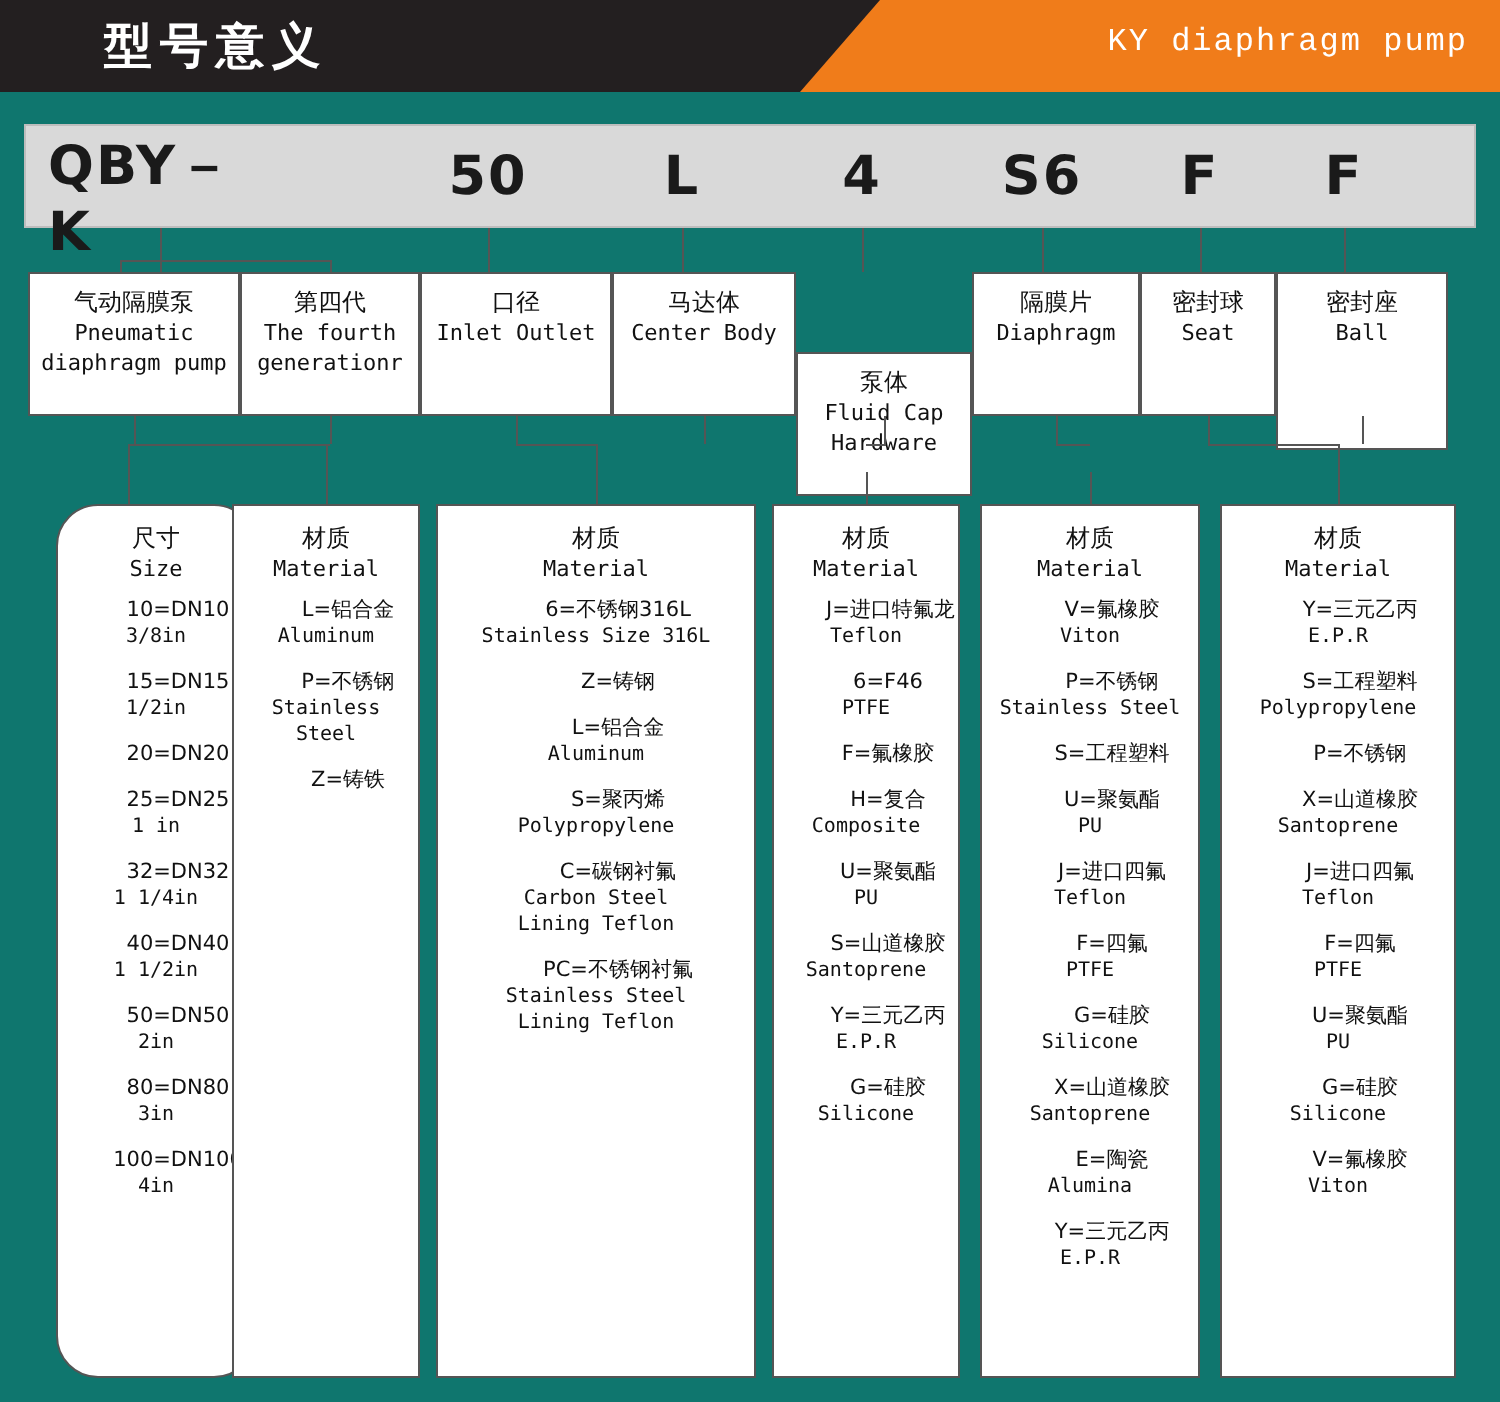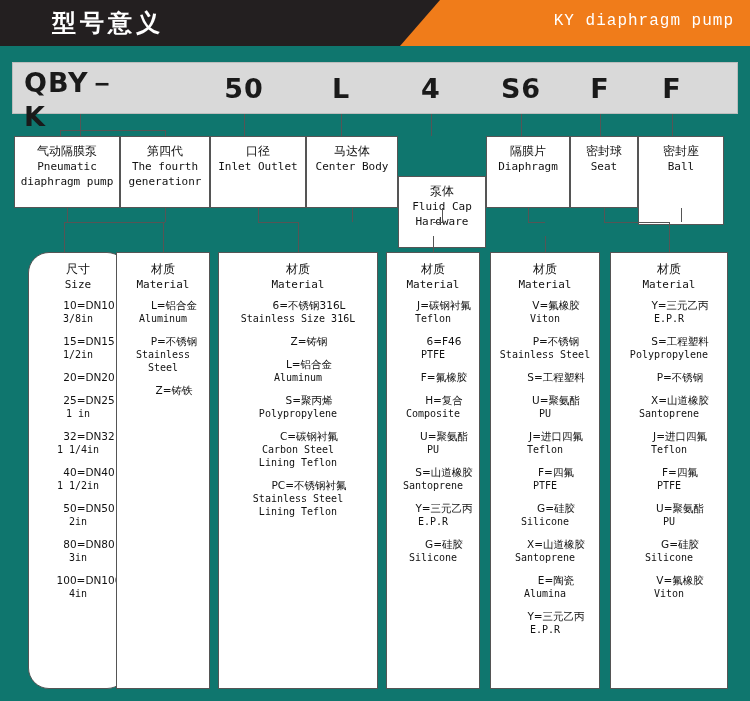--- a/index.html
+++ b/index.html
@@ -326,21 +326,21 @@
         <div class="mat-item">
           <div class="l1">PC=不锈钢衬氟</div>
           <div class="l2">Stainless Steel
 Lining Teflon</div>
         </div>
       </div>
       <div class="mat-col" style="left: 386px; width: 94px;">
         <div class="head-cn">材质</div>
         <div class="head-en">Material</div>
         <div class="mat-item">
-          <div class="l1">J=碳钢衬氟</div>
+          <div class="l1">J=进口特氟龙</div>
           <div class="l2">Teflon</div>
         </div>
         <div class="mat-item">
           <div class="l1">6=F46</div>
           <div class="l2">PTFE</div>
         </div>
         <div class="mat-item">
           <div class="l1">F=氟橡胶</div>
         </div>
         <div class="mat-item">

